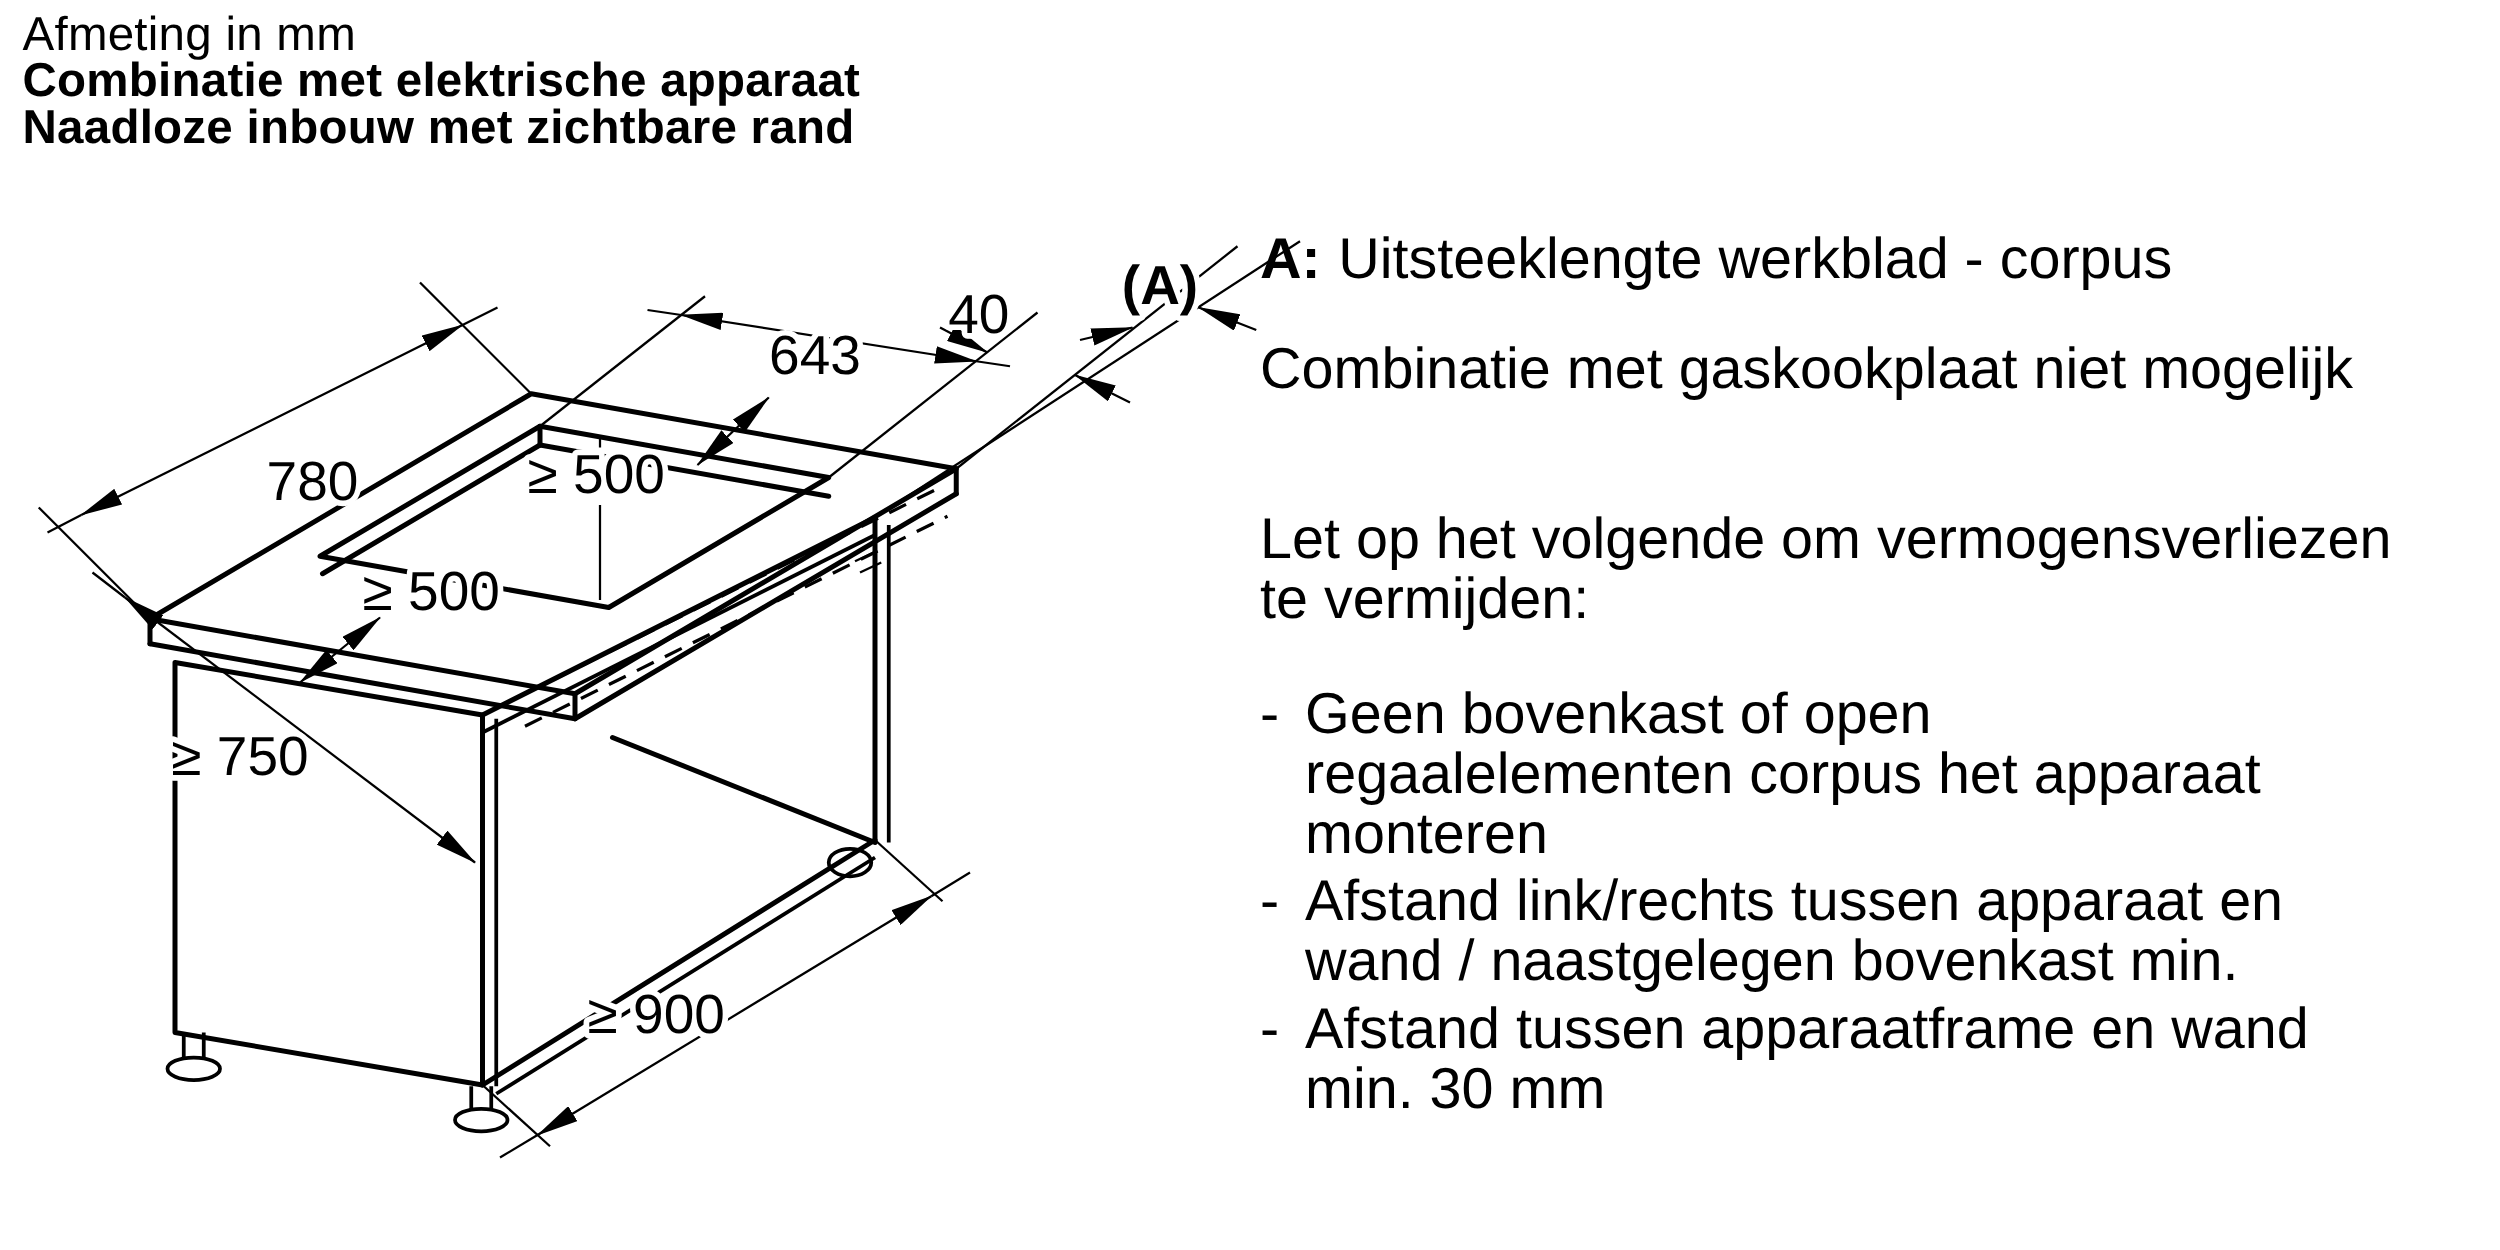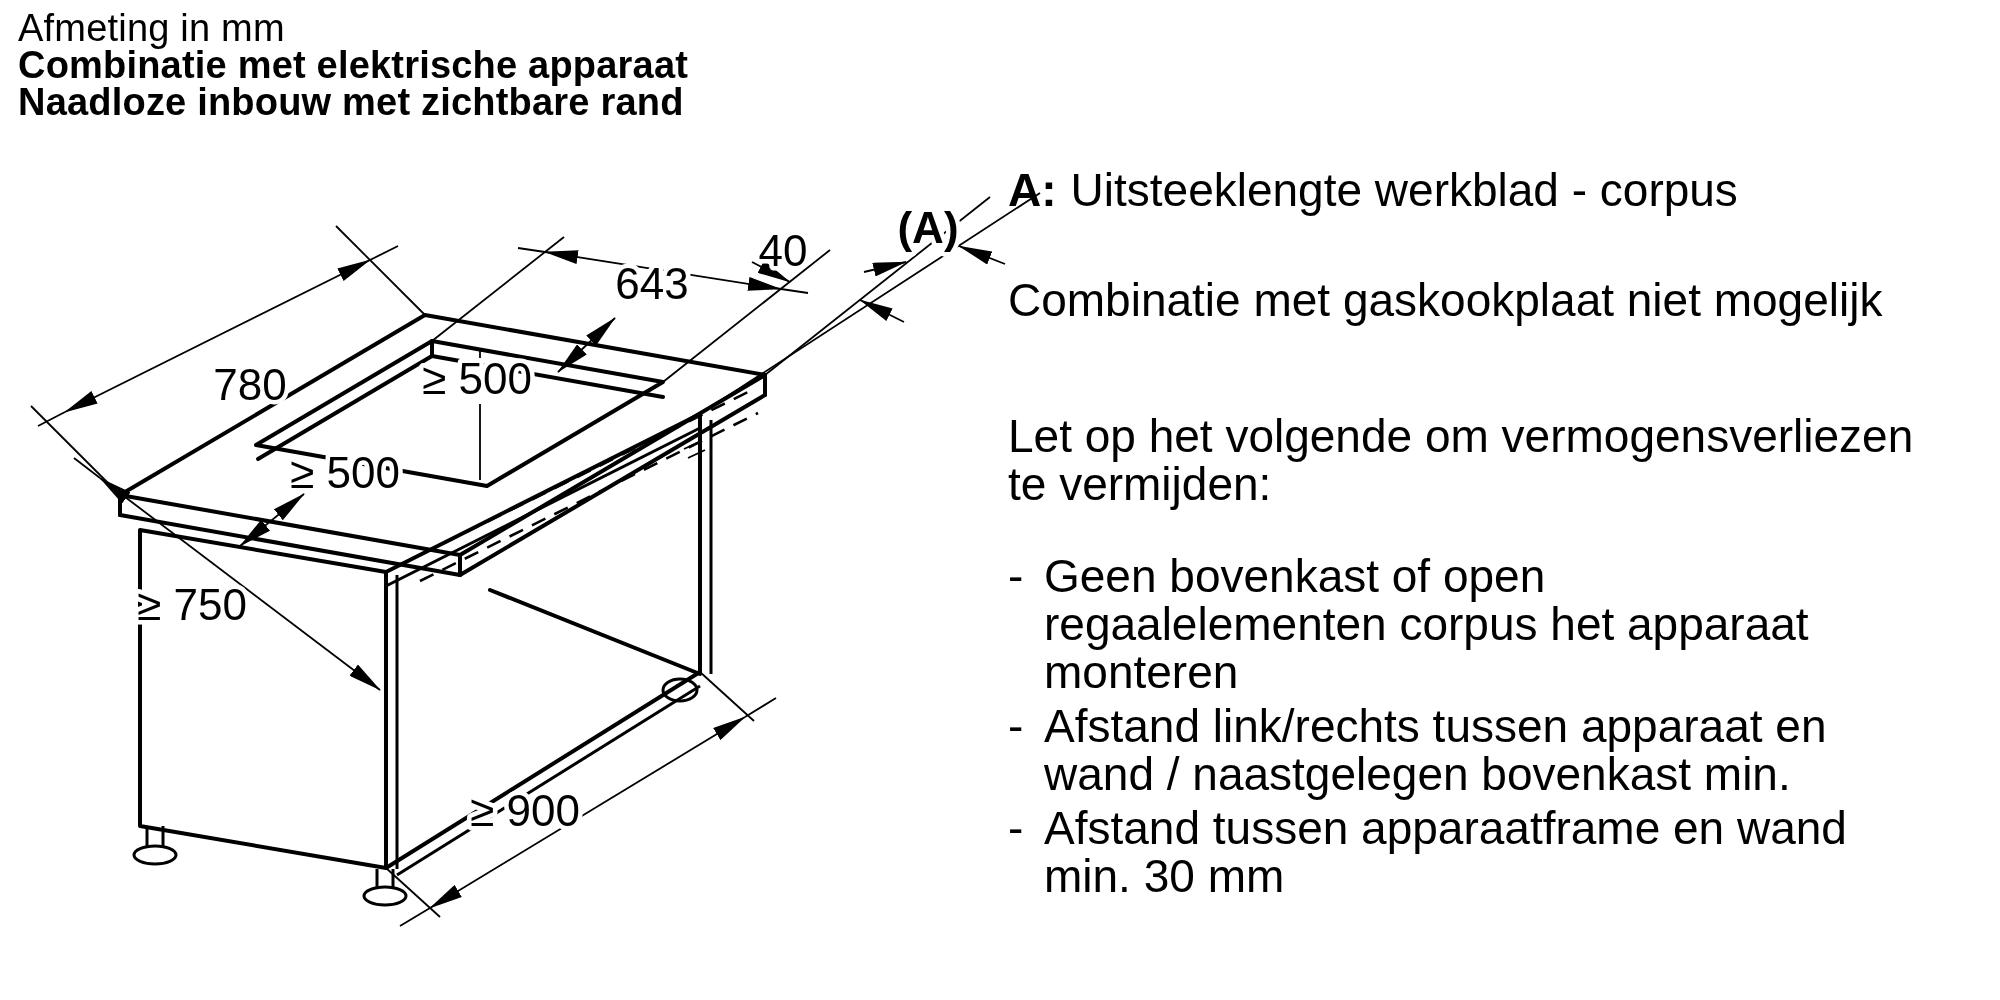--- a/index.html
+++ b/index.html
@@ -14,25 +14,25 @@
   
   .header {
     position: absolute; left: 18px; top: 10px;
     font-size: 38px; line-height: 37px; letter-spacing: 0.2px;
   }
   .header .h-sub { font-weight: 400; }
   .header .h-bold { font-weight: 700; }
 
   
   .notes {
-    position: absolute; left: 1008px; top: 166px; width: 965px;
+    position: absolute; left: 1008px; top: 182px; width: 965px;
     font-size: 46px; line-height: 48px;
   }
   .legend-line .legend-key { font-weight: 700; margin-right: 14px; }
-  .para1 { margin-top: 62px; }
+  .para1 { margin-top: 40px; }
   .para2 { margin-top: 88px; }
   .bullet-list { margin-top: 44px; list-style: none; }
   .bullet-item { display: flex; margin-bottom: 6px; }
   .bullet-marker { width: 36px; flex: 0 0 36px; }
   .bullet-lines { flex: 1; }
 
   
   .diagram-svg { position: absolute; left: 0; top: 130px; }
   .thick  { stroke: #000; stroke-width: 4;   fill: none; stroke-linejoin: round; stroke-linecap: round; }
   .mid    { stroke: #000; stroke-width: 3;   fill: none; stroke-linejoin: round; }

